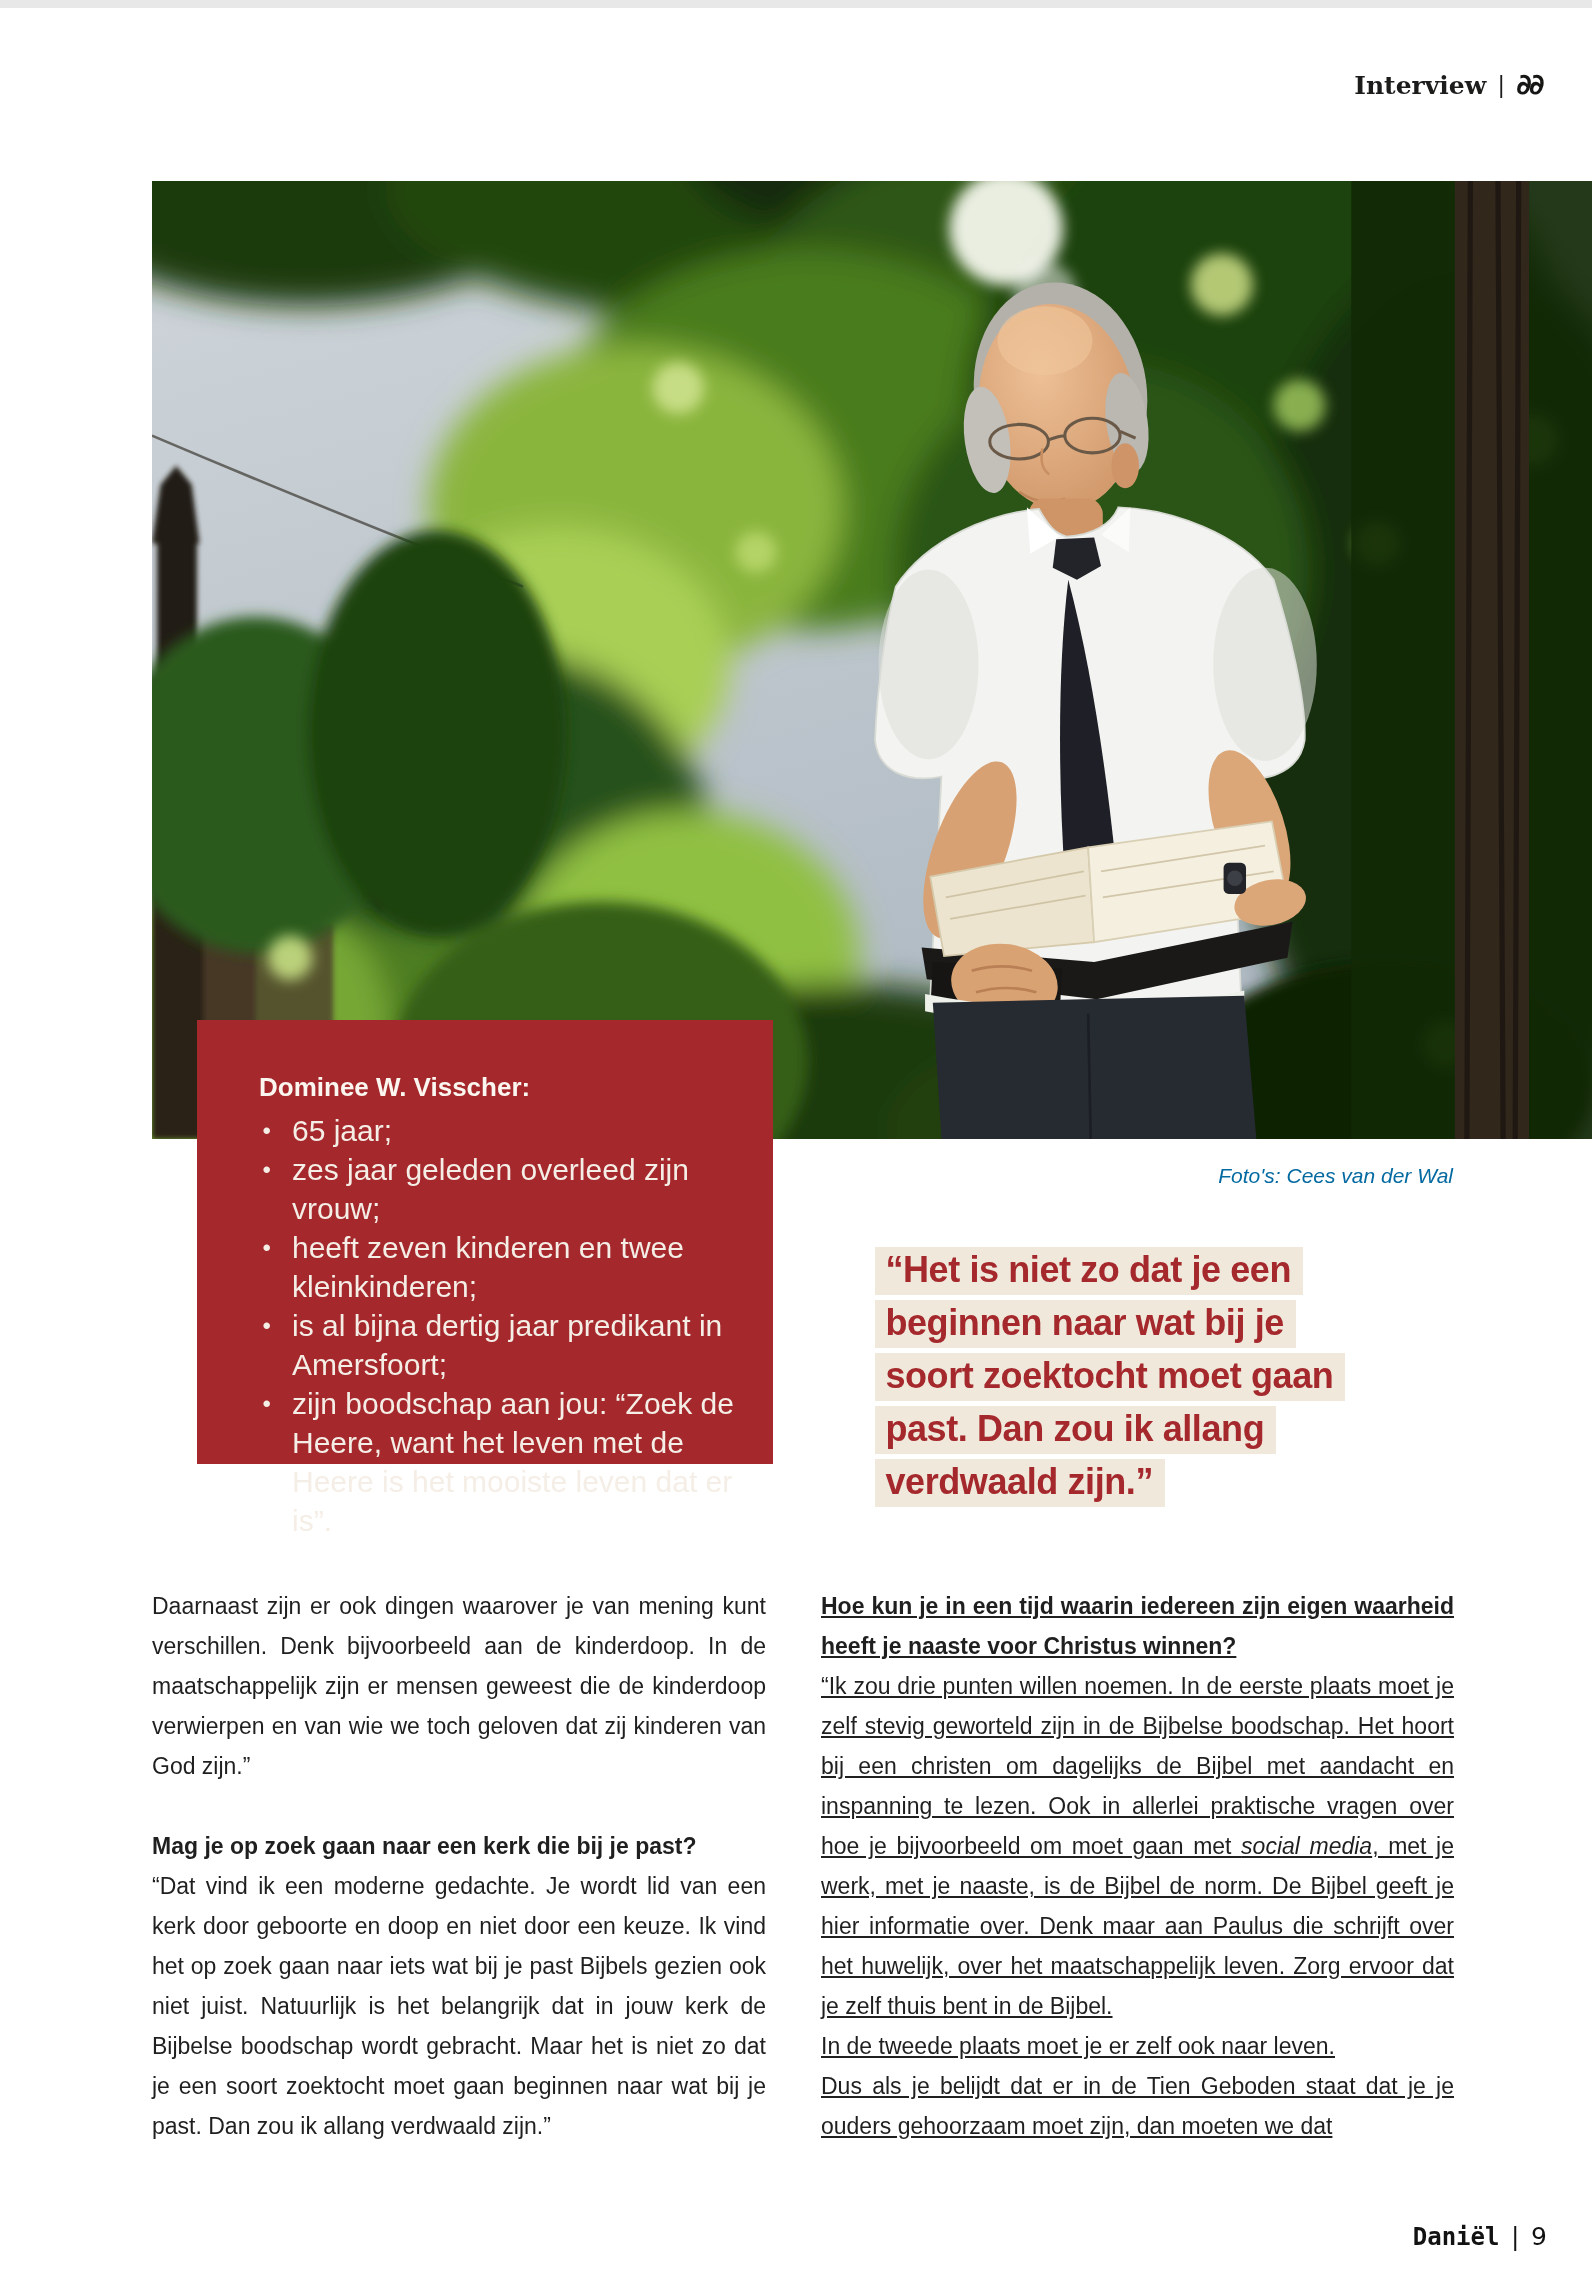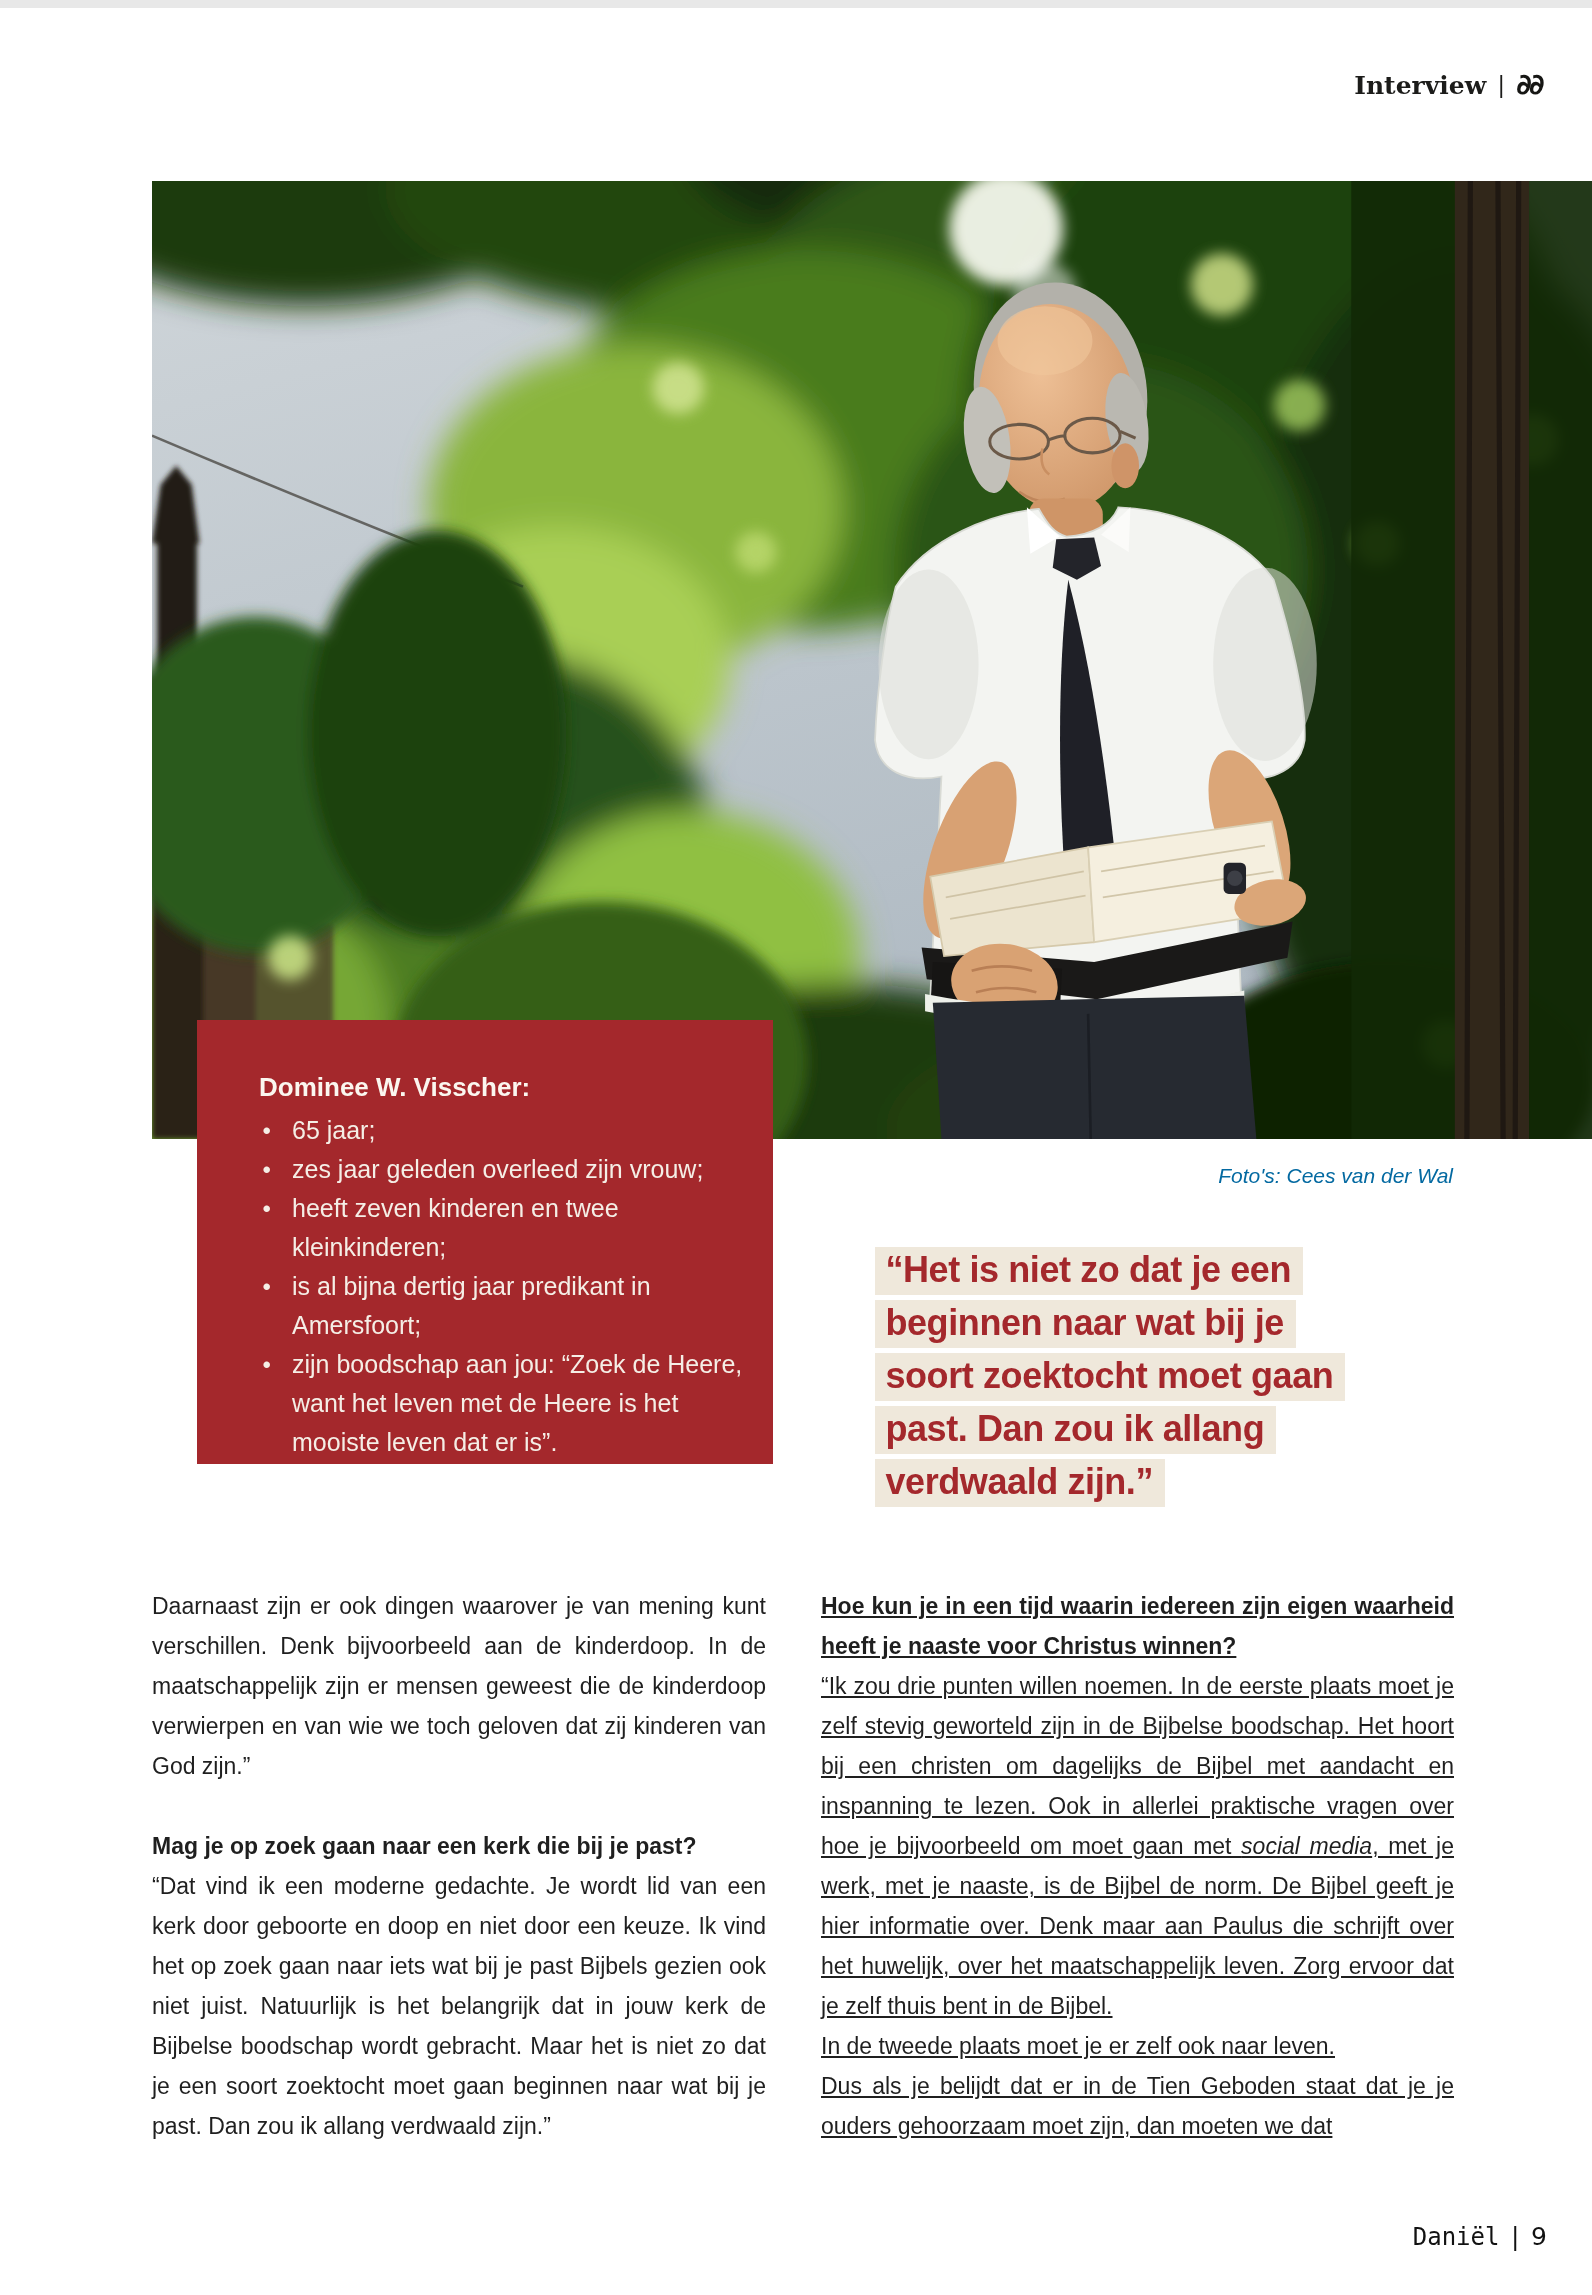--- a/index.html
+++ b/index.html
@@ -22,21 +22,21 @@
 
   
   .caption { position:absolute; left:904px; top:1156px; width:549px; text-align:right;
     font-style:italic; font-size:21px; color:#0369a1; }
 
   
   .infobox { position:absolute; left:197px; top:1012px; width:576px; height:444px;
     background:#A4282C; color:#F5EEE6; padding:48px 17px 0 62px; }
   .infobox .title { font-size:26px; font-weight:700; color:#FBF6EF; line-height:39px; margin-bottom:3.5px; }
   .infobox ul { list-style:none; }
-  .infobox li { position:relative; padding-left:33px; font-size:25px; line-height:39px; }
+  .infobox li { position:relative; padding-left:33px; font-size:30px; line-height:39px; }
   .infobox li::before { content:"\2022"; position:absolute; left:3.5px; top:0; font-size:24px; }
 
   
   .pullquote { position:absolute; left:875px; top:1239px; width:535px; }
   .pq-line { display:table; background:#EFE8DB; color:#A4282C;
     font-weight:700; font-size:36px; line-height:41px; letter-spacing:-0.4px;
     padding:1.7px 12px 5.2px 10.4px; margin-bottom:5.2px; white-space:nowrap; }
 
   
   .columns { position:absolute; left:152px; top:1578px; width:1303px; display:flex; gap:55px; }
@@ -44,21 +44,21 @@
   .col-left  { width:614px; }
   .col-right { width:633px;text-decoration:underline; }
   .col p { text-align:justify; }
   .qhead { font-weight:700; text-align:left; }
   .col-left .qhead { margin-top:40px; }
   .italic { font-style:italic; }
 
   
   .footer { position:absolute; top:2214px; right:45px; display:flex; align-items:baseline; gap:8.6px;
     font-family:"DejaVu Sans Mono", monospace; font-size:24px; color:#121212; }
-  .footer .mag { font-weight:400; }
+  .footer .mag { font-weight:700; }
   .footer .pg { font-family:"DejaVu Sans", sans-serif; font-size:25px; }
 </style>
 </head>
 <body>
 
 <div class="page">
 
   <div class="header">
     <span class="section-label">Interview</span>
     <span class="hdr-divider">|</span>

